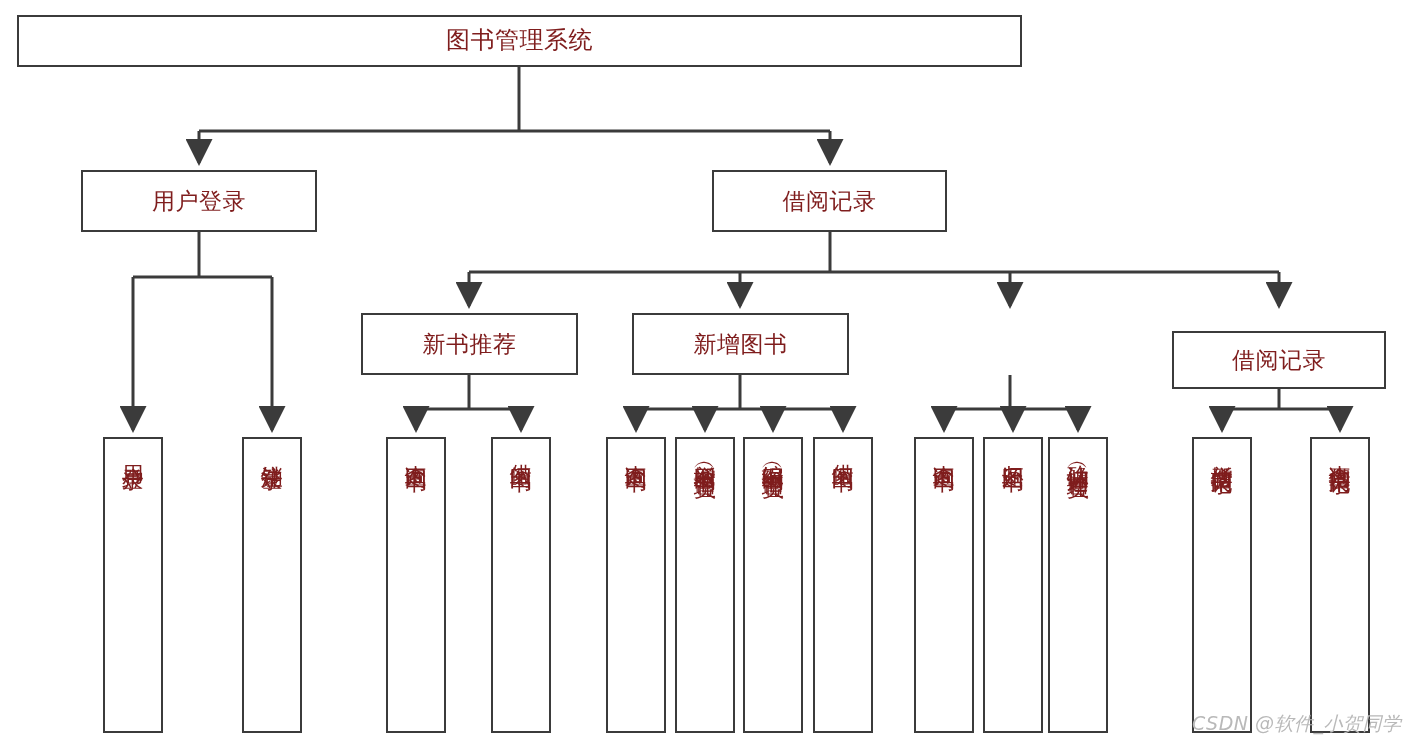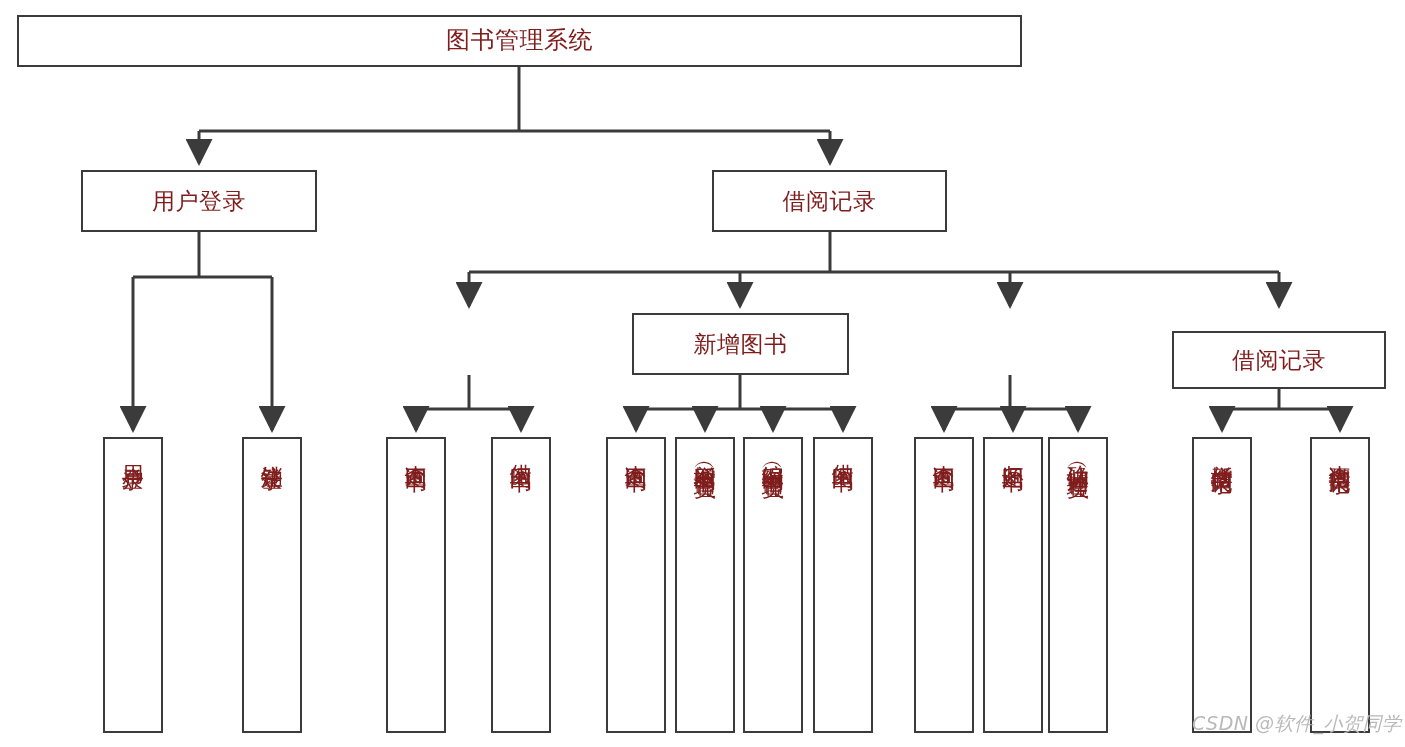--- a/index.html
+++ b/index.html
@@ -130,20 +130,23 @@
     <span class="node-label">图书管理系统</span>
   </div>
 
   <div class="node horizontal" style="left:81px; top:170px; width:236px; height:62px;">
     <span class="node-label">用户登录</span>
   </div>
   <div class="node horizontal" style="left:712px; top:170px; width:235px; height:62px;">
     <span class="node-label">借阅记录</span>
   </div>
 
+  <div class="node horizontal" style="left:361px; top:313px; width:217px; height:62px;">
+    <span class="node-label">新书推荐</span>
+  </div>
   <div class="node horizontal" style="left:632px; top:313px; width:217px; height:62px;">
     <span class="node-label">新增图书</span>
   </div>
   <div class="node horizontal" style="left:1172px; top:331px; width:214px; height:58px;">
     <span class="node-label">借阅记录</span>
   </div>
 
   <div class="node vertical" style="left:103px; top:437px; width:60px; height:296px;">
     <span class="node-label">用户登录</span>
   </div>

